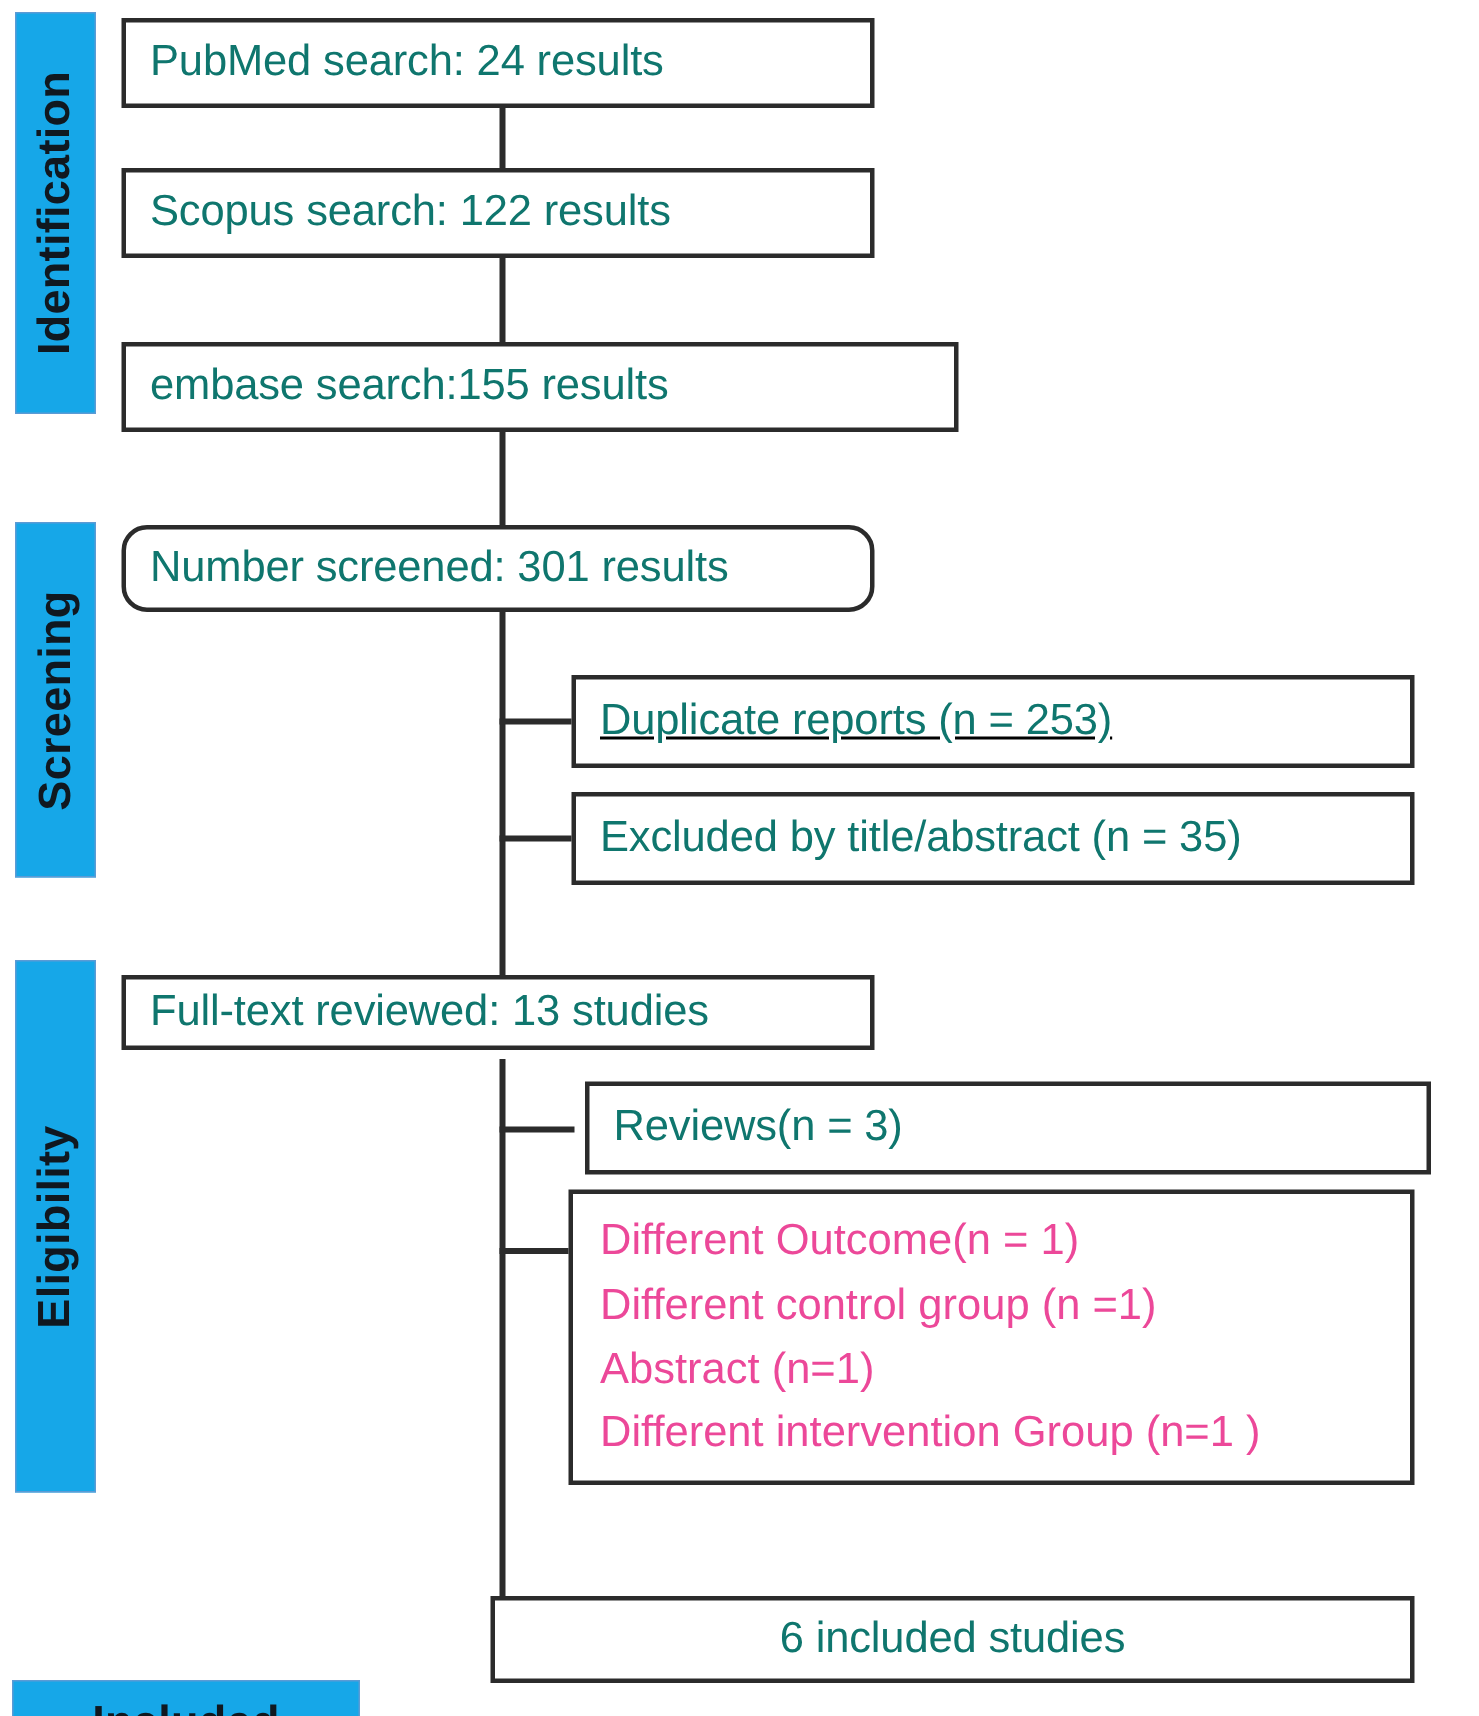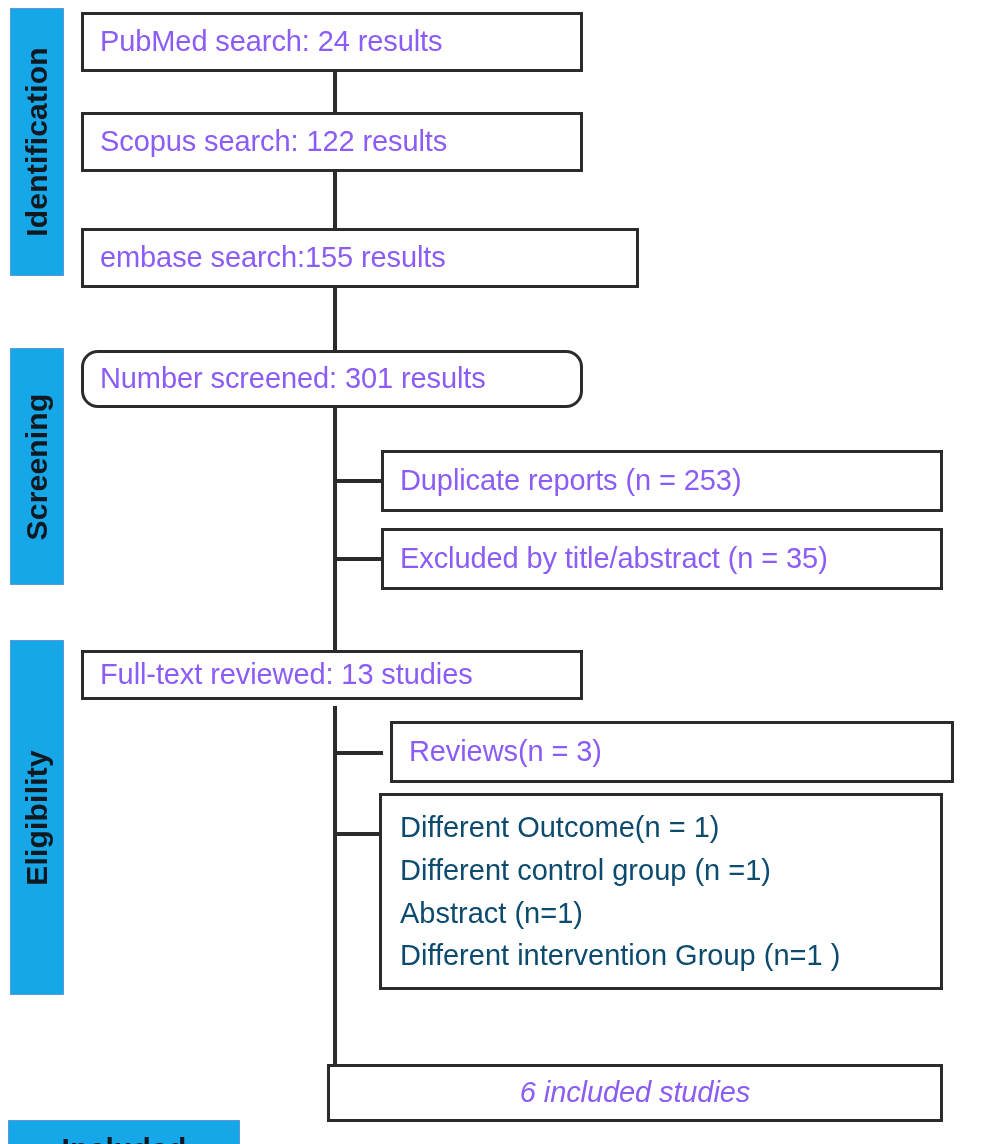--- a/index.html
+++ b/index.html
@@ -45,39 +45,38 @@
   .box {
     position: absolute;
     box-sizing: border-box;
     background: #ffffff;
     border: 3px solid #2b2b2b;
     display: flex;
     align-items: center;
   }
   .box .box-text {
     font-size: 29px;
-    color: #8b5cf6;
+    color: #0f766e;
     padding-left: 16px;
     line-height: 1.22;
     white-space: pre-line;
     letter-spacing: -0.1px;
   }
   .box.multi {
     align-items: center;
   }
   .box.centered {
     justify-content: center;
   }
   .box.centered .box-text {
     padding-left: 0;
-    font-style: italic;
   }
   .excl-list {
     font-size: 29px;
-    color: #0c4a6e;
+    color: #ec4899;
     padding-left: 18px;
     line-height: 1.48;
   }
   .excl-list div {
     white-space: nowrap;
   }
 
   
   .vline {
     position: absolute;
@@ -138,21 +137,21 @@
   </div>
 
   <div class="box" style="left:81px; top:228px; width:558px; height:60px;">
     <span class="box-text">embase search:155 results</span>
   </div>
 
   <div class="box" style="left:81px; top:350px; width:502px; height:58px;border-radius:17px;">
     <span class="box-text">Number screened: 301 results</span>
   </div>
 
-  <div class="box" style="left:381px; top:450px; width:562px; height:62px;">
+  <div class="box" style="left:381px; top:450px; width:562px; height:62px;text-decoration:underline;">
     <span class="box-text">Duplicate reports (n =  253)</span>
   </div>
 
   <div class="box" style="left:381px; top:528px; width:562px; height:62px;">
     <span class="box-text">Excluded by title/abstract (n = 35)</span>
   </div>
 
   <div class="box" style="left:81px; top:650px; width:502px; height:50px;">
     <span class="box-text">Full-text reviewed: 13 studies</span>
   </div>

